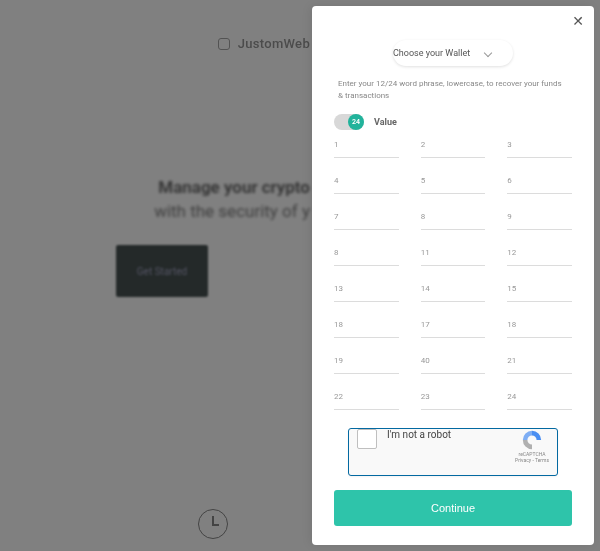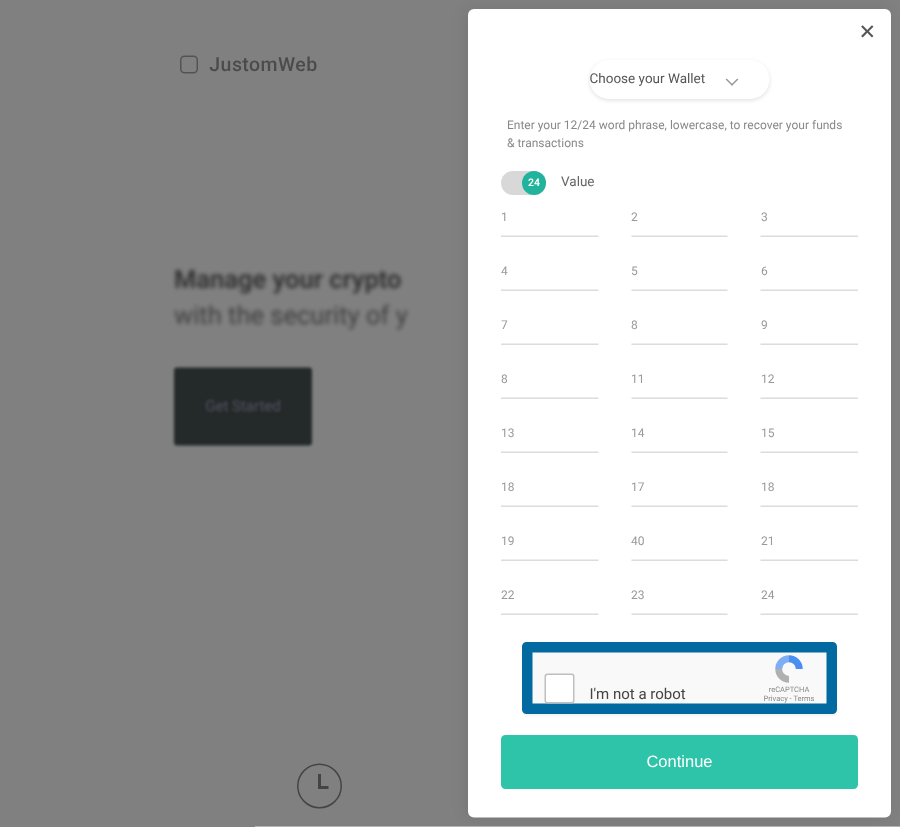--- a/index.html
+++ b/index.html
@@ -1,21 +1,21 @@
 <!DOCTYPE html>
 <html><head>
   <meta charset="utf-8">
   <style>
     * { box-sizing: border-box; margin: 0; padding: 0; }
     body { width: 600px; height: 551px; font-family: -apple-system, BlinkMacSystemFont, "Segoe UI", Roboto, sans-serif; position: relative; overflow: hidden; background: #fff; }
 
     
     .bg-app { position: absolute; inset: 0; background: #ececec; }
     .bg-overlay { position: absolute; inset: 0; background: rgba(40,40,40,0.55); }
-    .bg-content { position: absolute; top: 0; left: 0; width: 310px; height: 551px; padding-top: 36px; }
+    .bg-content { position: absolute; top: 0; left: 0; width: 310px; height: 551px; padding-top: 36px; text-align: right; }
     .bg-logo { font-size: 13px; font-weight: 500; color: #777; letter-spacing: 0.3px; margin-left: 120px; }
     .bg-logo-icon { display: inline-block; width: 12px; height: 12px; border: 1.5px solid #888; border-radius: 3px; vertical-align: -2px; margin-right: 4px; position: relative; }
     .bg-hero { margin-top: 126px; margin-left: 116px; }
     .bg-title1 { font-size: 17px; font-weight: 600; color: #3b3b3b; filter: blur(1.4px); }
     .bg-title2 { font-size: 17px; font-weight: 400; color: #5a5a5a; filter: blur(1.4px); margin-top: 4px; }
     .bg-cta { margin-top: 24px; margin-left: 116px; width: 92px; height: 52px; background: #1f2b2b; border-radius: 2px; color: #88a; font-size: 10px; display: flex; align-items: center; justify-content: center; filter: blur(1px); }
     .bg-clock { position: absolute; bottom: 12px; left: 198px; width: 30px; height: 30px; border: 1.5px solid #666; border-radius: 50%; }
     .bg-clock::after { content: ""; position: absolute; top: 6px; left: 13px; width: 1.5px; height: 9px; background: #666; }
     .bg-clock::before { content: ""; position: absolute; top: 14px; left: 13px; width: 7px; height: 1.5px; background: #666; }
 
@@ -27,28 +27,28 @@
 
     .wallet-select { margin: 16px auto 0; height: 26px; width: 120px; border-radius: 14px; background: #fff; box-shadow: 0 1px 3px rgba(0,0,0,0.12); display: flex; align-items: center; justify-content: flex-start; gap: 10px; font-size: 9px; color: #555; cursor: pointer; position: relative; }
     .wallet-chevron { width: 8px; height: 8px; margin-left: 4px; position: relative; }
     .wallet-chevron::after { content: ""; position: absolute; top: 1px; left: 1px; width: 5px; height: 5px; border-right: 1.2px solid #999; border-bottom: 1.2px solid #999; transform: rotate(45deg); }
 
     .instruction { font-size: 8px; color: #888; margin: 12px 4px 0; line-height: 1.5; }
 
     .toggle-row { display: flex; align-items: center; margin: 12px 0 10px; }
     .toggle { width: 30px; height: 16px; background: #d8d8d8; border-radius: 10px; position: relative; cursor: pointer; }
     .toggle-knob { position: absolute; right: 0; top: 0; width: 16px; height: 16px; border-radius: 50%; background: #21b39b; color: #fff; font-size: 7px; font-weight: 600; display: flex; align-items: center; justify-content: center; }
-    .toggle-label { font-size: 9px; color: #666; margin-left: 10px; }
+    .toggle-label { font-size: 9px; color: #666; margin-left: 10px; font-weight: bold; }
 
     .word-grid { display: grid; grid-template-columns: repeat(3, 1fr); column-gap: 22px; row-gap: 18px; }
     .word-cell { border-bottom: 1px solid #dcdcdc; height: 18px; position: relative; }
     .word-num { position: absolute; left: 0; top: 0; font-size: 8px; color: #999; }
     .word-input { width: 100%; height: 100%; border: none; background: transparent; font-size: 9px; padding-left: 14px; outline: none; }
 
-    .recaptcha { margin: 18px auto 0; width: 210px; height: 48px; border: 7px solid #0369a1; border-radius: 3px; background: #f9f9f9; display: flex; align-items: flex-end; padding: 0 8px; gap: 10px; box-shadow: 0 1px 2px rgba(0,0,0,0.05); }
+    .recaptcha { margin: 18px auto 0; width: 210px; height: 48px; border: 1px solid #0369a1; border-radius: 3px; background: #f9f9f9; display: flex; align-items: flex-start; padding: 0 8px; gap: 10px; box-shadow: 0 1px 2px rgba(0,0,0,0.05); }
     .rc-check { width: 20px; height: 20px; border: 1.5px solid #bfbfbf; border-radius: 2px; background: #fff; cursor: pointer; }
     .rc-label { font-size: 10px; color: #444; flex: 1; }
     .rc-logo { display: flex; flex-direction: column; align-items: center; font-size: 5px; color: #888; }
     .rc-badge { width: 22px; height: 22px; position: relative; }
     .rc-badge svg { width: 22px; height: 22px; }
 
     .continue-btn { margin-top: 14px; height: 36px; background: #2ec4aa; color: #fff; font-size: 11px; font-weight: 500; border: none; border-radius: 3px; cursor: pointer; text-align: center; }
   </style>
 </head>
 <body>

